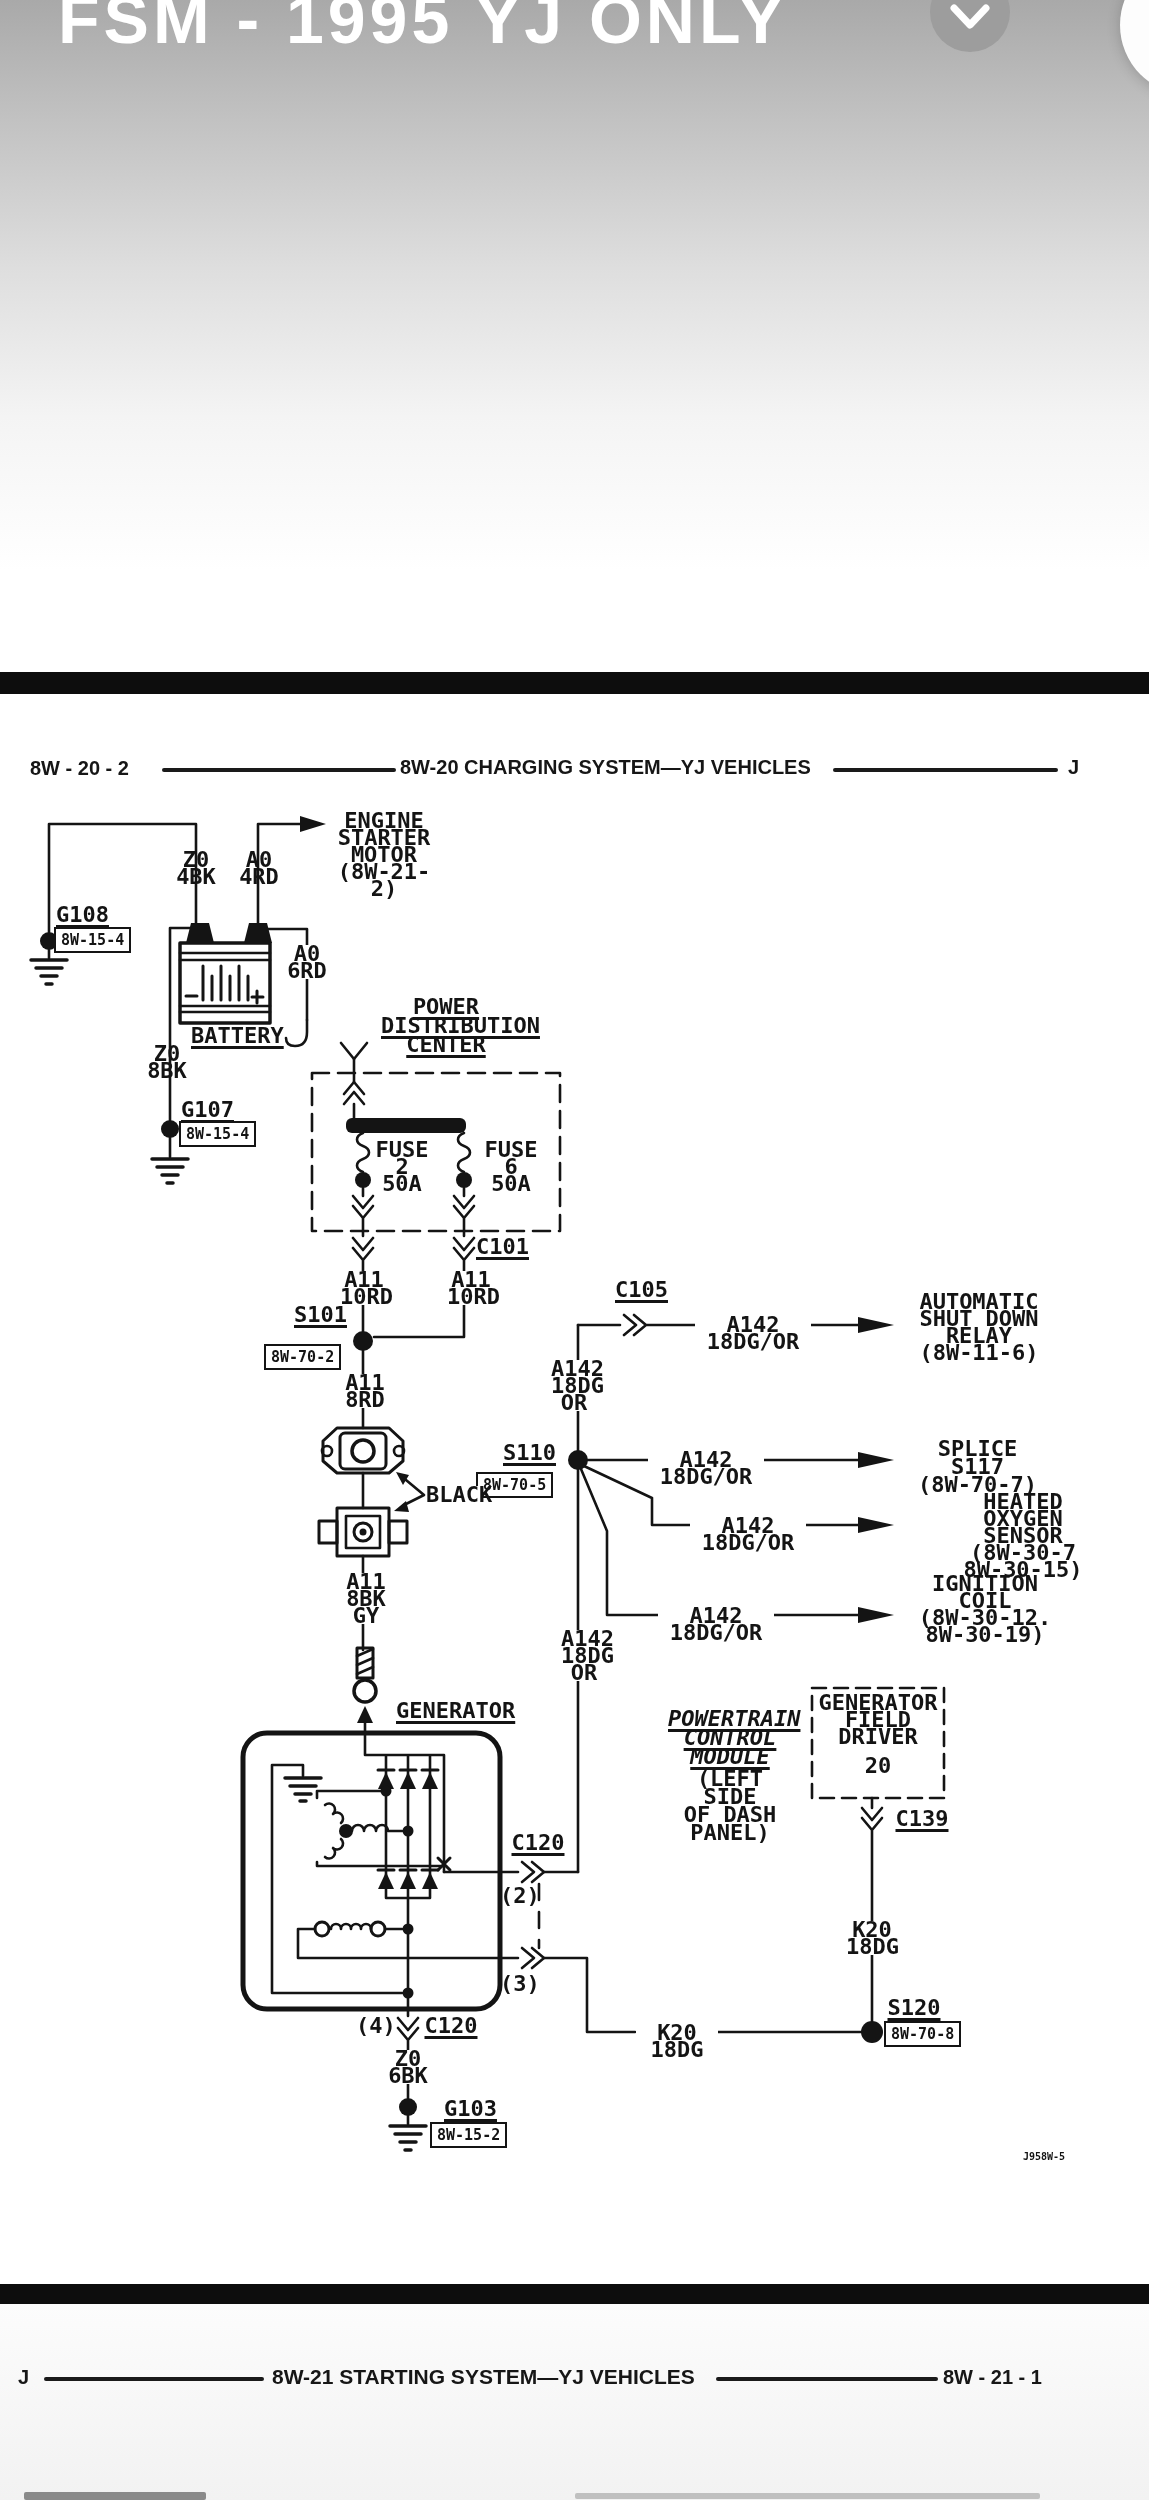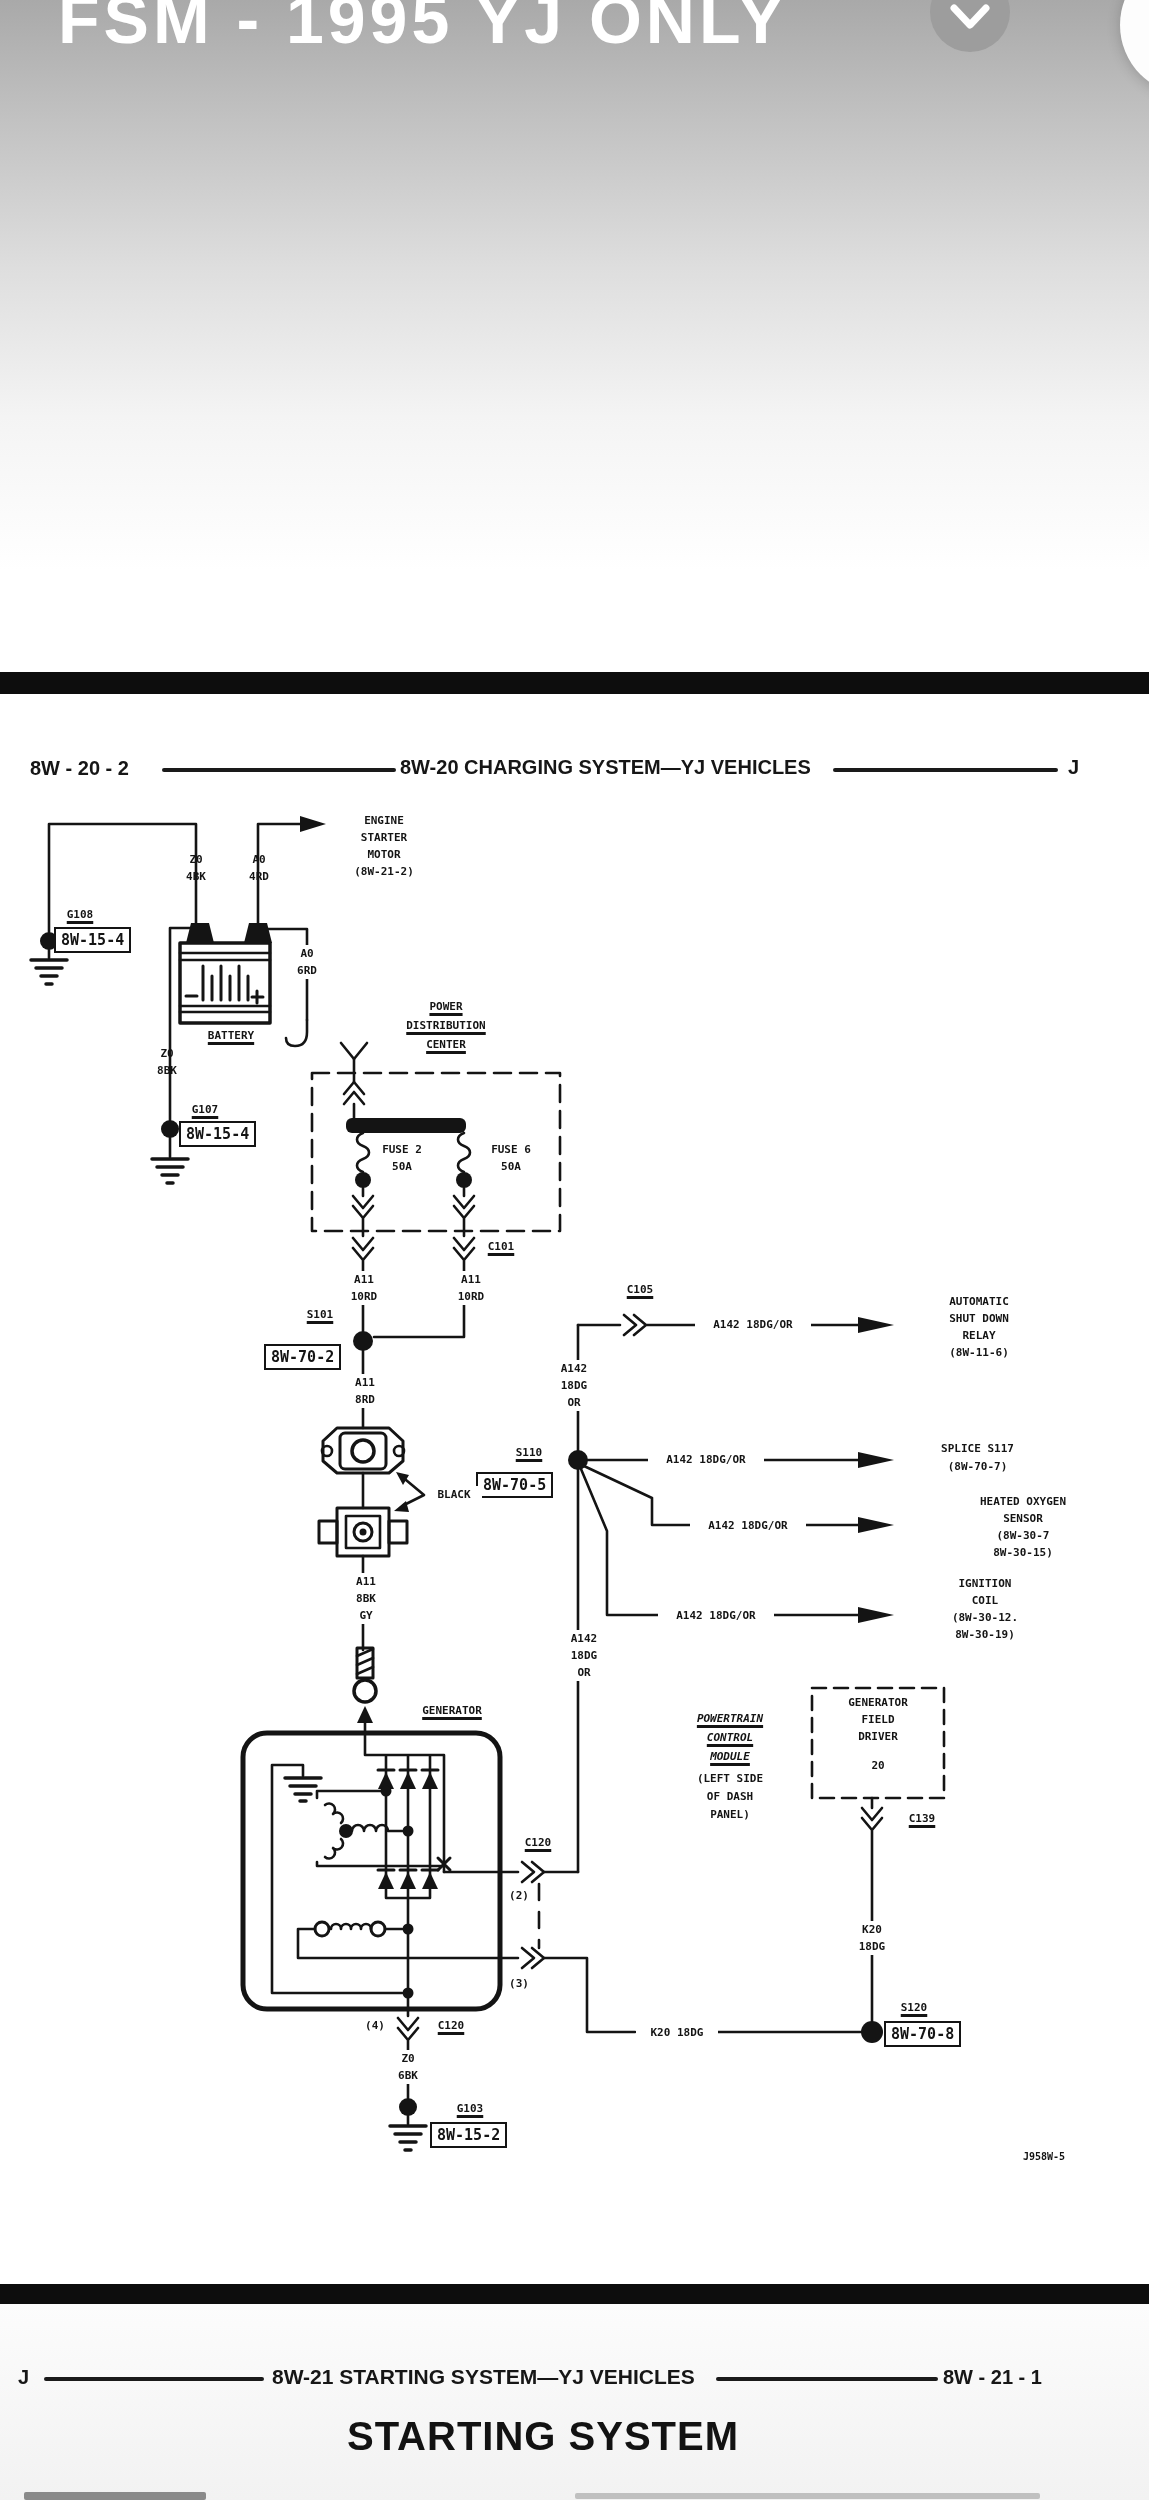--- a/index.html
+++ b/index.html
@@ -11,21 +11,21 @@
   .app-title{left:58px;top:-20px;color:#fff;font-size:68px;font-weight:bold;letter-spacing:4px;white-space:nowrap;}
   .chev-btn{left:930px;top:-28px;width:80px;height:80px;border-radius:50%;background:#9d9d9d;}
   .white-fab{left:1120px;top:-45px;width:140px;height:140px;border-radius:50%;background:#fdfdfd;
     box-shadow:0 2px 14px rgba(0,0,0,0.18);}
   .bar{left:0;width:1149px;background:#0d0d0d;}
   .page{left:0;top:694px;width:1149px;height:1590px;background:#ffffff;}
   .below{left:0;top:2304px;width:1149px;height:196px;background:linear-gradient(#fcfcfc,#f2f2f2);}
   .hdr{position:absolute;font-family:"Liberation Sans",sans-serif;font-weight:bold;font-size:20px;
     color:#161616;white-space:nowrap;letter-spacing:0;}
   .hline{position:absolute;background:#1a1a1a;height:4px;border-radius:2px;}
-  .lbl{position:absolute;font-family:"DejaVu Sans Mono",monospace;font-weight:bold;font-size:11px;
+  .lbl{position:absolute;font-family:"DejaVu Sans Mono",monospace;font-weight:bold;font-size:22px;
     line-height:17px;color:#141414;white-space:pre-line;text-align:center;}
   .wbg{background:#fff;}
   .und{text-decoration:underline;text-decoration-thickness:2.5px;text-underline-offset:3px;}
   .refbox{position:absolute;border:2.5px solid #141414;background:#fff;color:#141414;
     font-family:"DejaVu Sans Mono",monospace;font-weight:bold;font-size:15px;line-height:16px;
     padding:3px 5px;white-space:nowrap;}
   .big-head{position:absolute;font-family:"Liberation Sans",sans-serif;font-weight:bold;font-size:40px;
     color:#121212;text-align:center;letter-spacing:1px;}
   .frag{position:absolute;border-radius:2px;}
   svg{position:absolute;left:0;top:0;}
@@ -305,18 +305,17 @@
 6BK</div>
   <div class="lbl und" style="left:444px;top:2100px;width:52px;">G103</div>
   <div class="refbox" style="left:430px;top:2122px;">8W-15-2</div>
   <div class="lbl" style="left:998px;top:2148px;width:92px;font-size:10px;">J958W-5</div>
 
   <div class="hdr" style="left:18px;top:2366px;">J</div>
   <div class="hline" style="left:44px;top:2377px;width:220px;"></div>
   <div class="hdr" style="left:272px;top:2365px;font-size:21px;">8W-21 STARTING SYSTEM—YJ VEHICLES</div>
   <div class="hline" style="left:716px;top:2377px;width:222px;"></div>
   <div class="hdr" style="left:943px;top:2366px;">8W - 21 - 1</div>
-  <div class="big-head" style="left:303px;top:2414px;width:480px;">STARTING SYSTEM</div>
 
   <div class="frag" style="left:24px;top:2492px;width:182px;height:8px;background:#6f6f6f;opacity:.8;"></div>
   <div class="frag" style="left:575px;top:2493px;width:465px;height:6px;background:#a5a5a5;opacity:.65;"></div>
 
 </div>
 
 </body></html>

